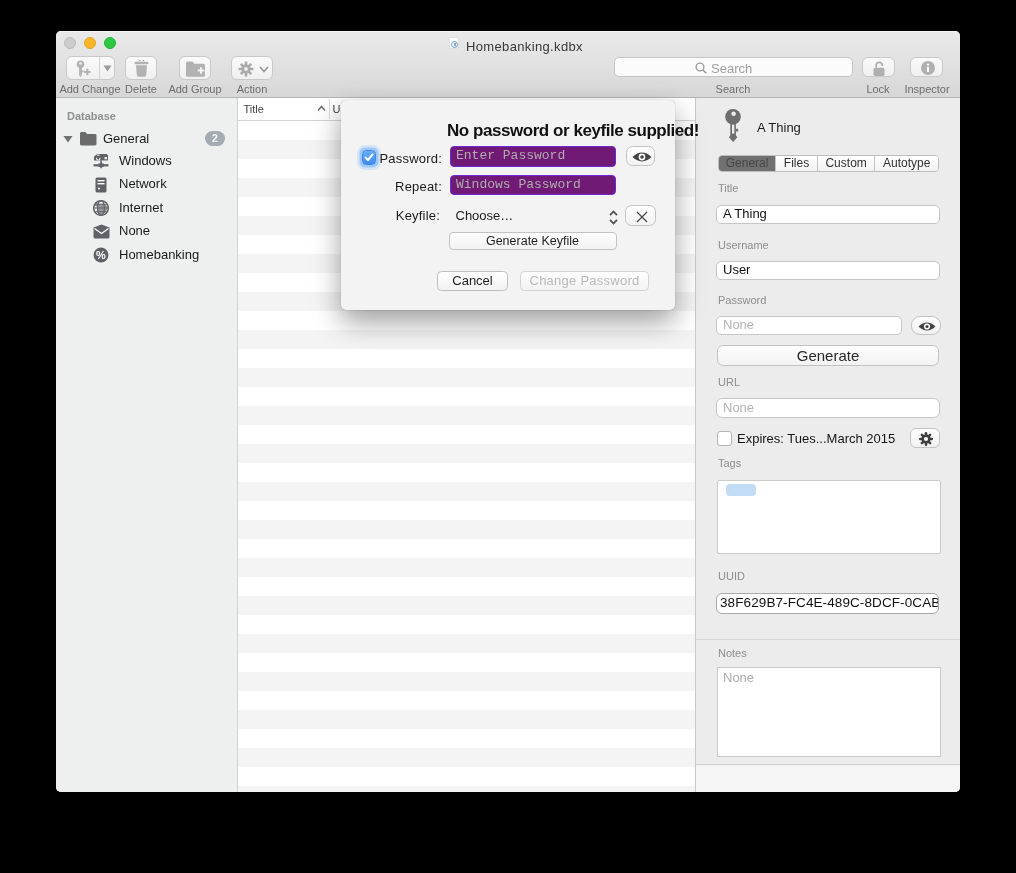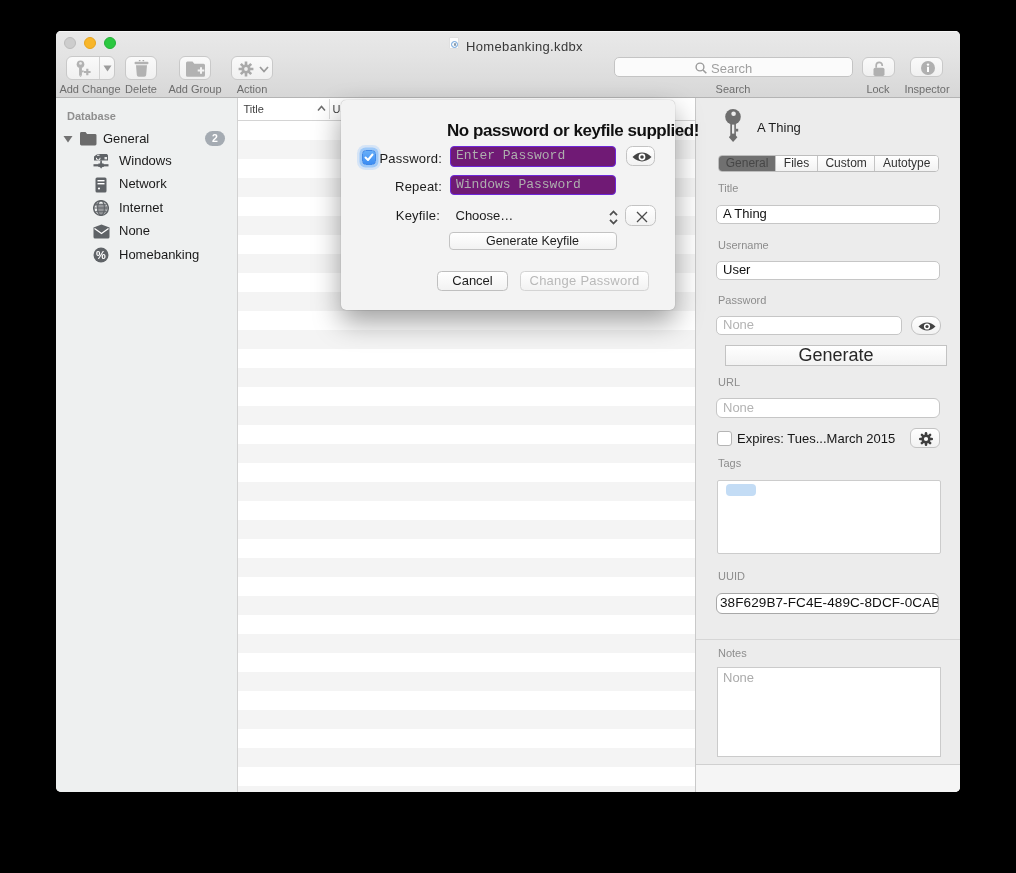--- a/index.html
+++ b/index.html
@@ -219,21 +219,21 @@
     <div class="ifield" style="left:20px;top:162.5px;">User</div>
     <div class="ilabel" style="left:22px;top:196px;">Password</div>
     <div class="ifield" style="left:20px;top:217.5px;width:186px;"><span class="ph">None</span></div>
     <div class="ibtn" style="left:215px;top:217.5px;width:30px;height:19px;border-radius:9px;">
       <svg style="position:absolute;left:6px;top:4px;" width="18" height="11" viewBox="0 0 18 11">
         <path d="M0.5 5.5 Q9 -2.5 17.5 5.5 Q9 13.5 0.5 5.5 Z" fill="#434343"></path>
         <circle cx="9" cy="5.5" r="3.1" fill="#fff"></circle>
         <circle cx="9" cy="5.5" r="1.6" fill="#434343"></circle>
       </svg>
     </div>
-    <div class="ibtn" style="left:29px;top:247px;width:222px;height:20.5px;border-radius:0;font-size:18px;color:#282828;text-align:center;line-height:19px;">Generate</div>
+    <div class="ibtn" style="left:21px;top:247px;width:222px;height:20.5px;border-radius:6px;font-size:15px;color:#282828;text-align:center;line-height:19px;">Generate</div>
     <div class="ilabel" style="left:22px;top:277.5px;">URL</div>
     <div class="ifield" style="left:20px;top:299.5px;height:20px;border-radius:6px;line-height:18px;"><span class="ph">None</span></div>
     <div class="abs" style="left:21px;top:333px;width:14.5px;height:14.5px;background:#fff;border:1px solid #b5b5b5;border-radius:3px;"></div>
     <div class="abs" style="left:41px;top:333px;font-size:13px;color:#161616;">Expires: Tues...March 2015</div>
     <div class="ibtn" style="left:214px;top:330px;width:30px;height:20px;border-radius:6px;">
       <svg style="position:absolute;left:8px;top:3px;" width="14" height="14" viewBox="0 0 14 14">
         <g stroke="#3f3f3f" stroke-width="2.5" stroke-linecap="round">
           <path d="M7 1.2 L7 12.8"></path>
             <path d="M1.2 7 L12.8 7"></path>
           <path d="M2.9 2.9 L11.1 11.1"></path>

